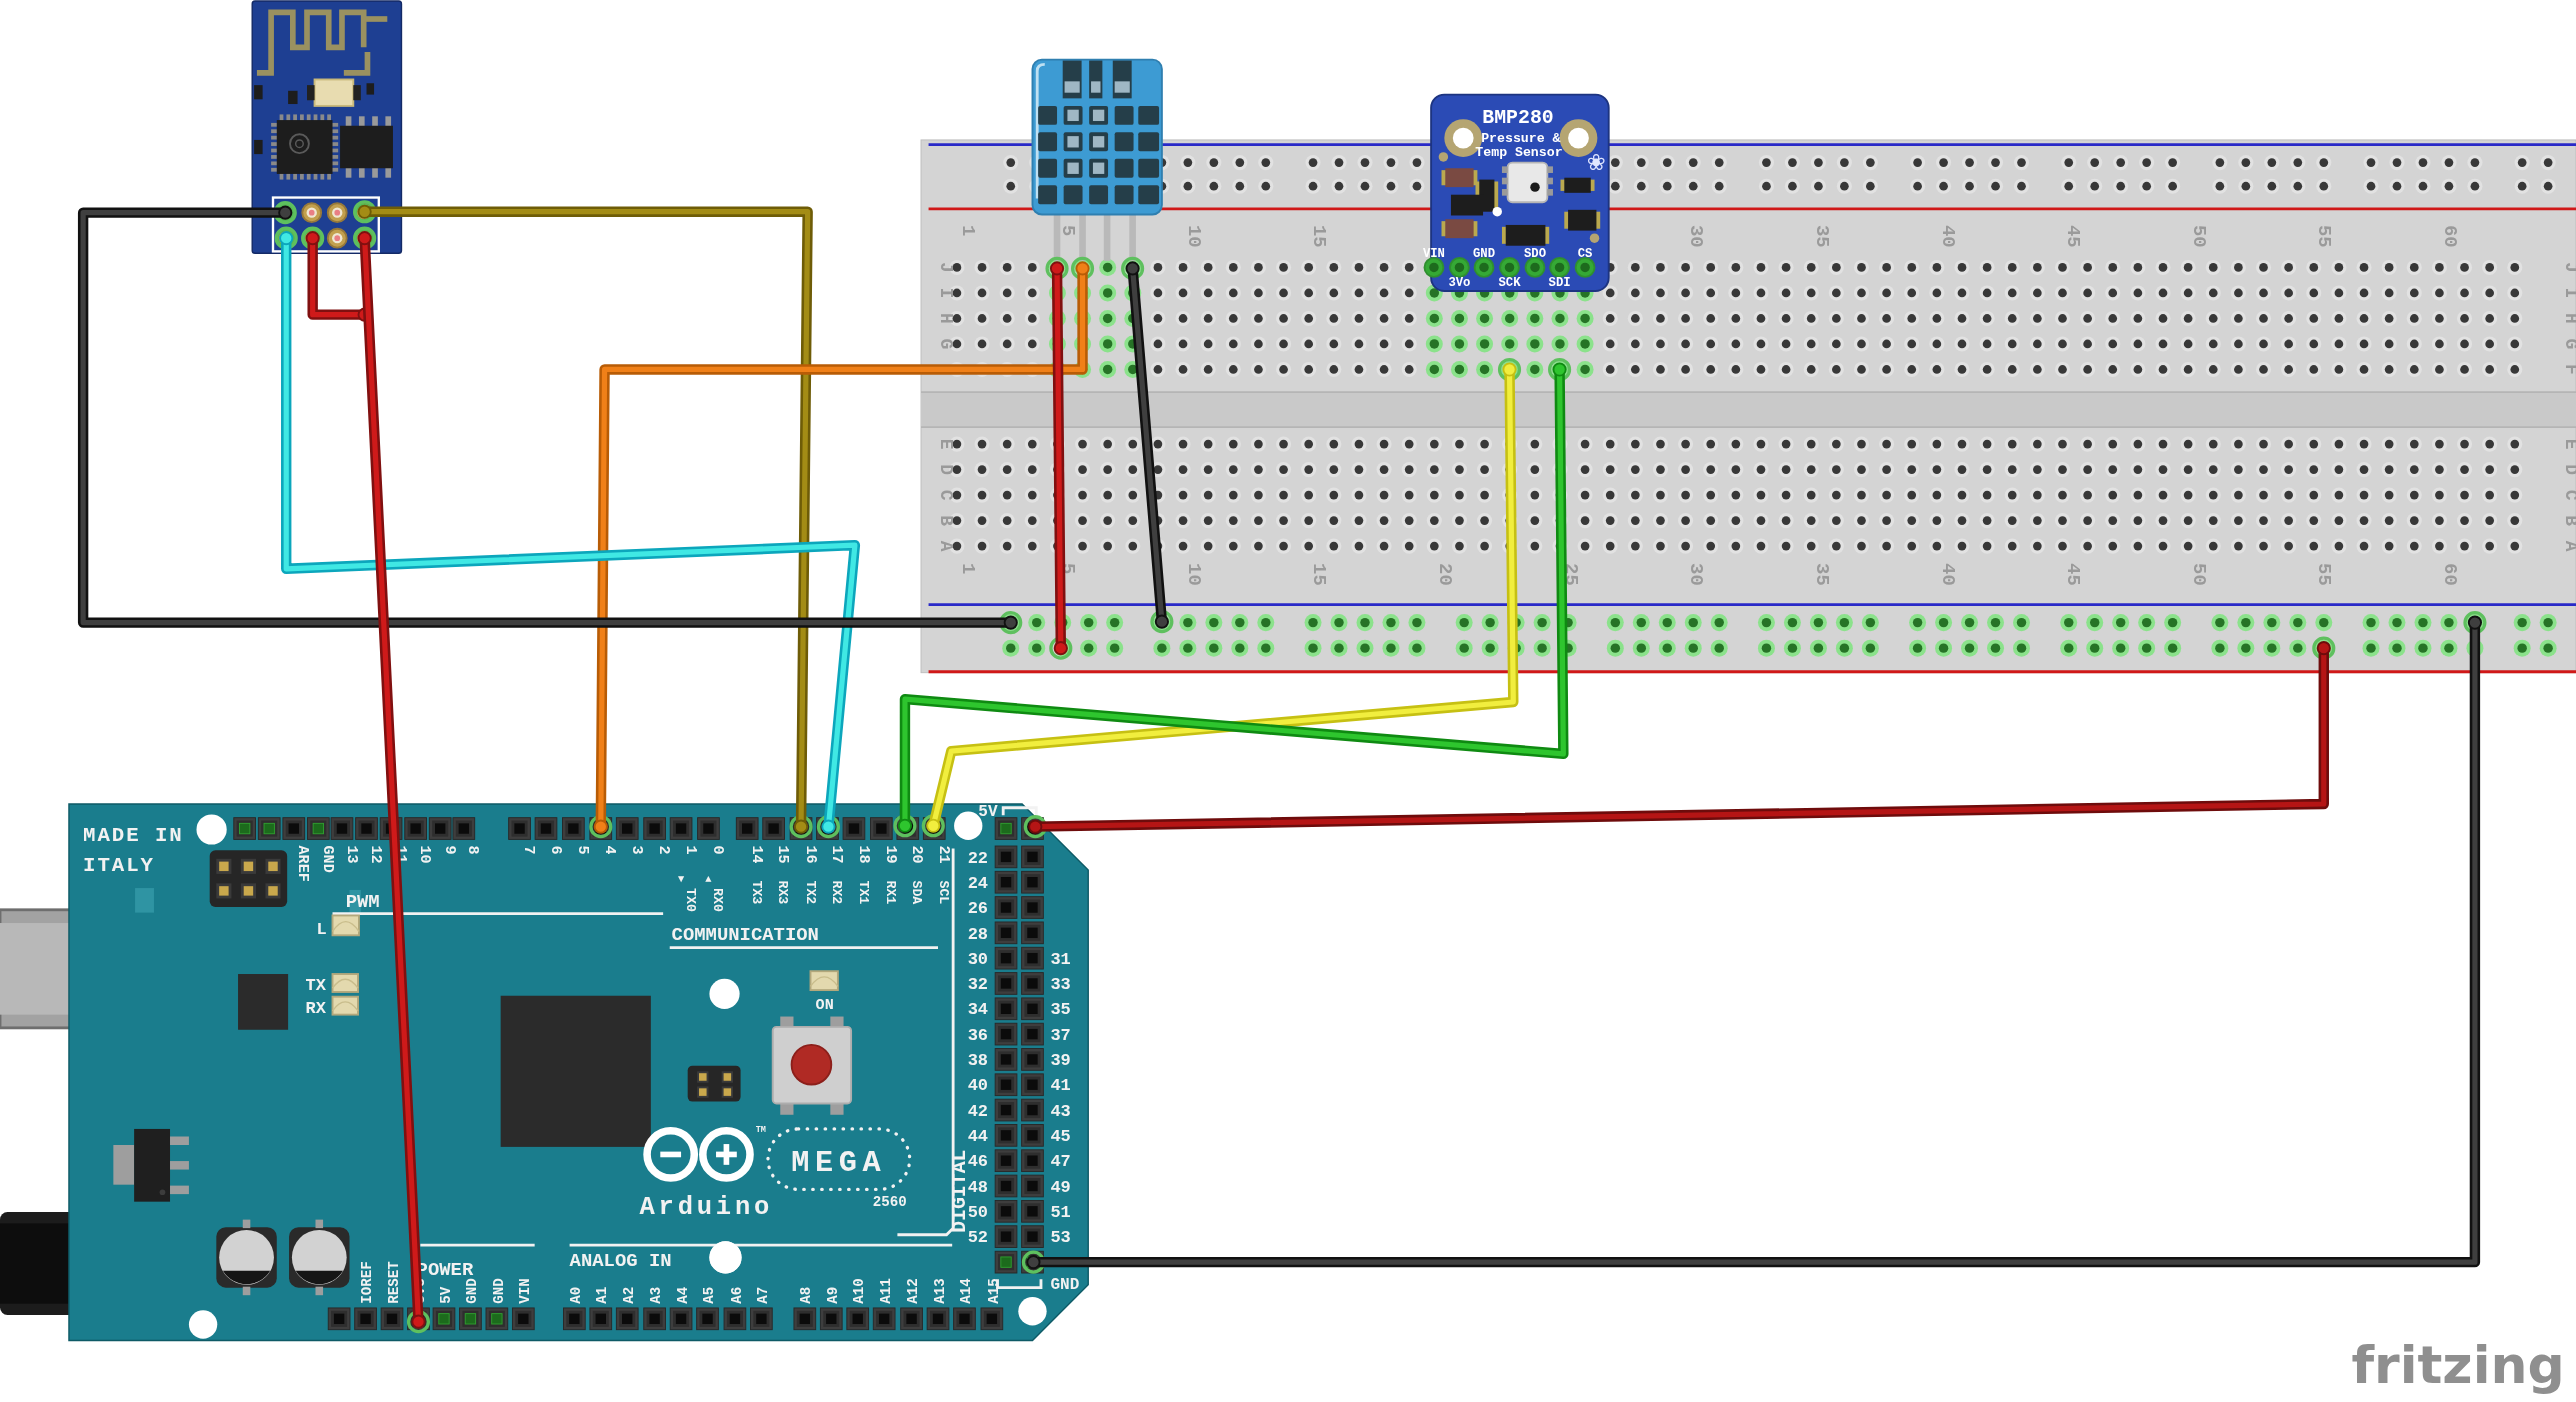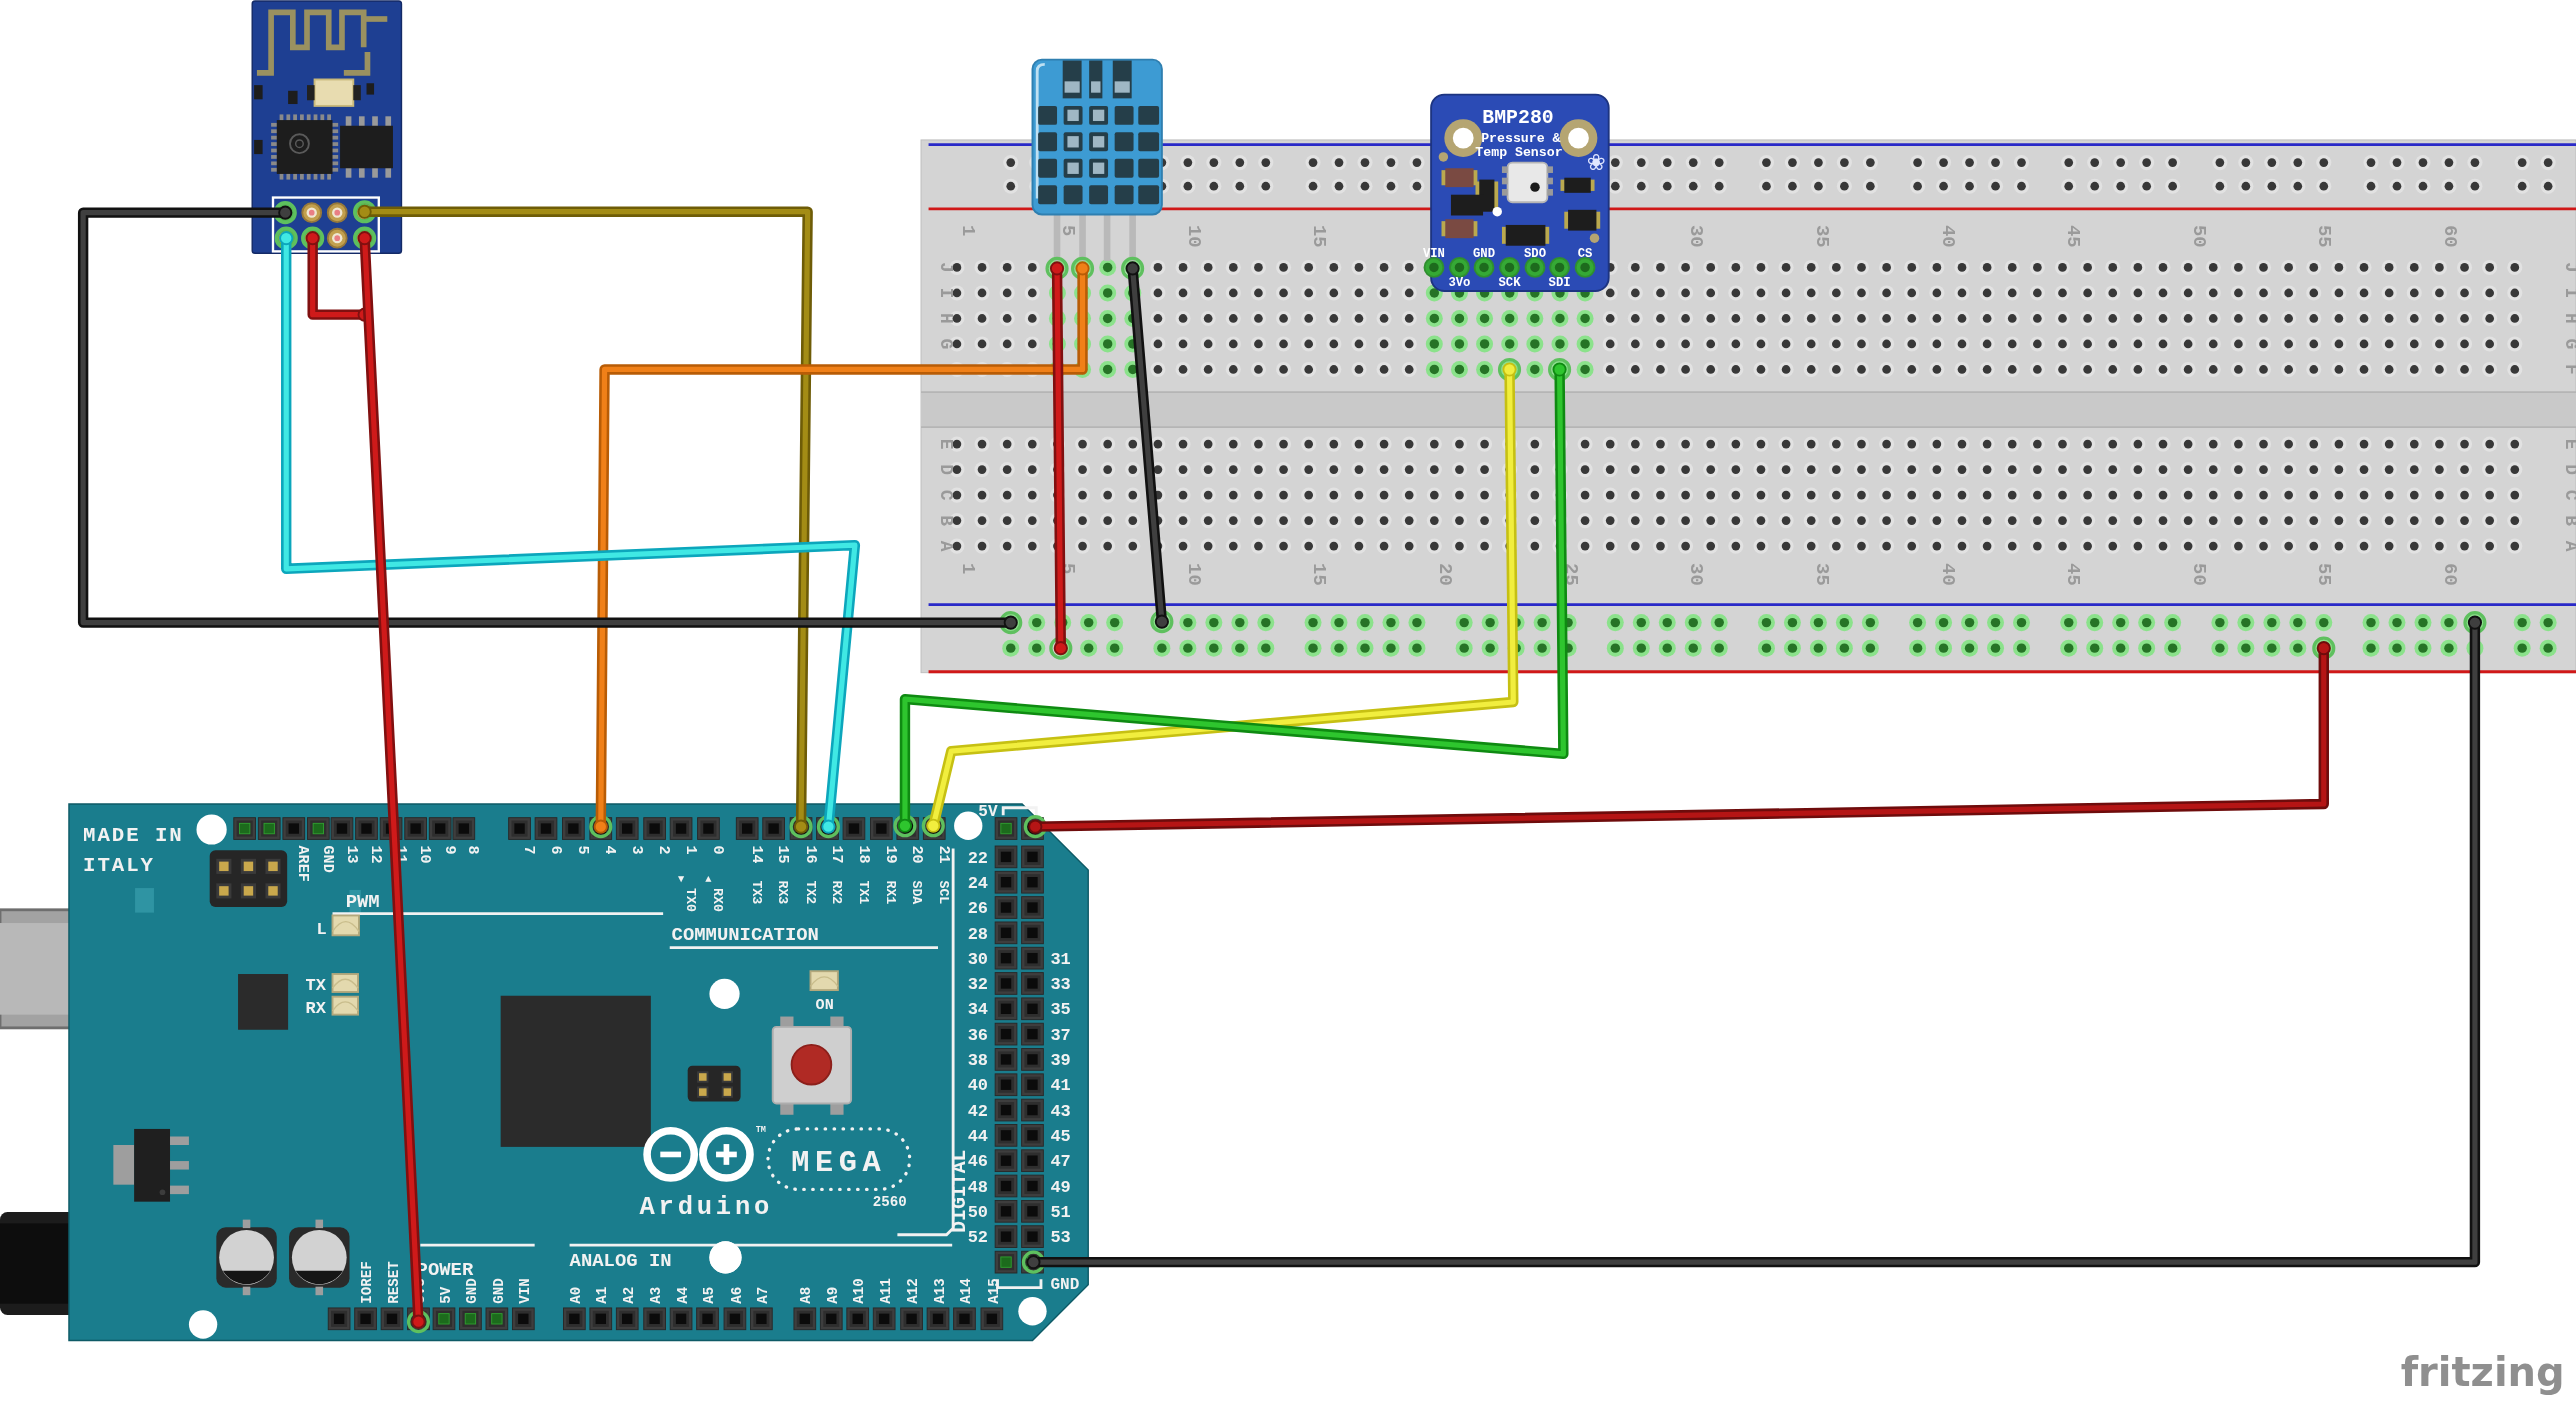--- a/index.html
+++ b/index.html
@@ -1,21 +1,21 @@
 <!DOCTYPE html>
 <html style="font-size:15px"><head>
 <meta charset="utf-8">
 <style>
   html,body{margin:0;padding:0;background:#ffffff;}
   .stage{position:relative;width:2576px;height:1403px;background:#ffffff;overflow:hidden;}
   svg text{font-family:"Liberation Mono","DejaVu Sans Mono",monospace;font-weight:bold;}
   .watermark{
     position:absolute;right:11.3px;bottom:7.6px;
     font-family:"DejaVu Sans","Liberation Sans",sans-serif;
-    font-weight:bold;font-size:40px;color:#8f8f8f;letter-spacing:0px;
+    font-weight:bold;font-size:52px;color:#8f8f8f;letter-spacing:0px;
   }
 </style>
 </head>
 <body>
 
 <div class="stage">
   <svg id="scene" width="2576" height="1403" viewBox="0 0 2727 1485">
       <g>
         <rect x="975" y="148" width="1752" height="564" fill="#d4d4d4" stroke="#bdbdbd" stroke-width="1"></rect>
         <rect x="975" y="415" width="1752" height="37" fill="#c9c9c9"></rect>

